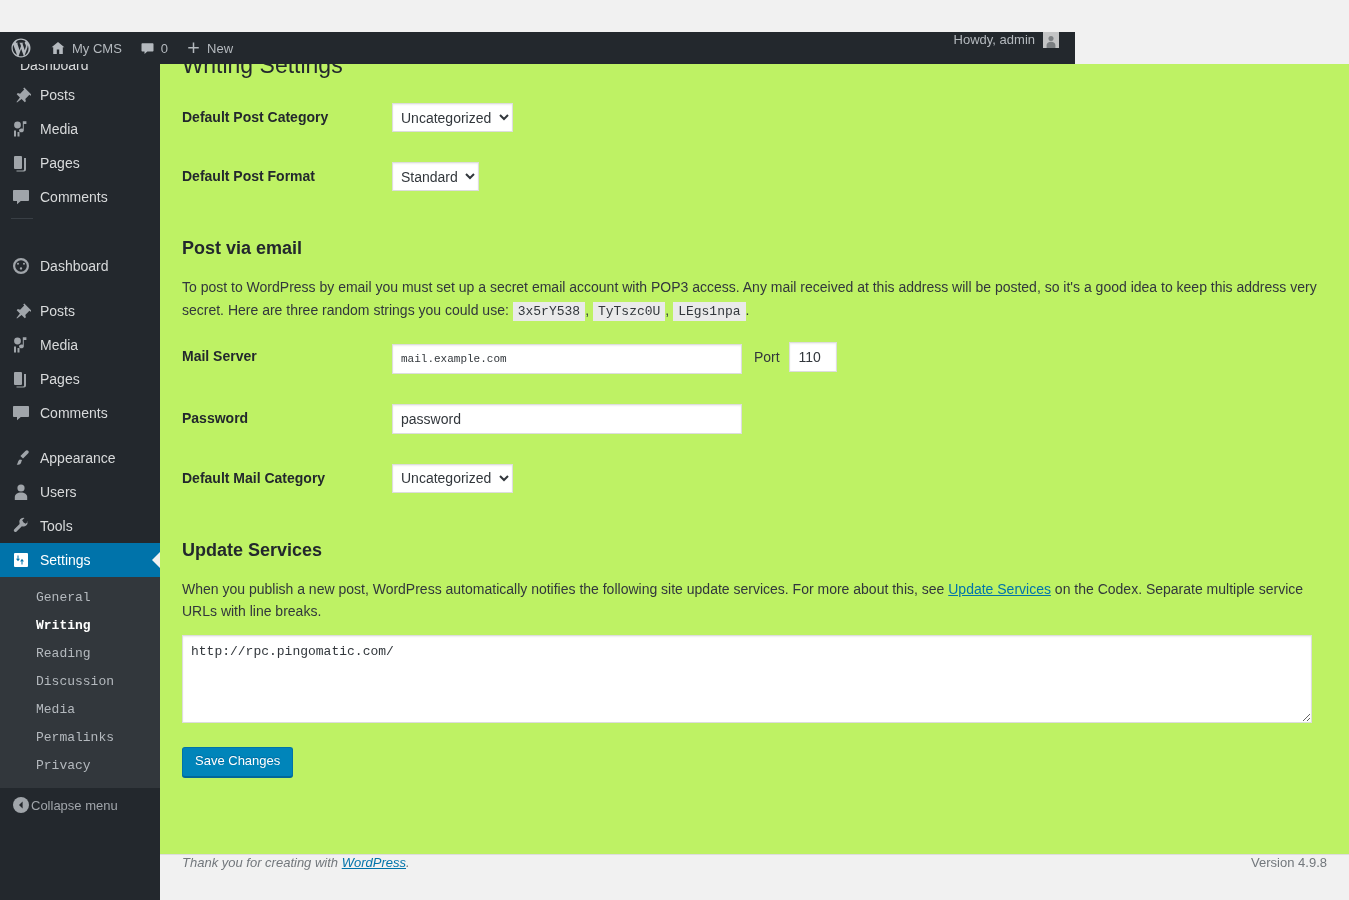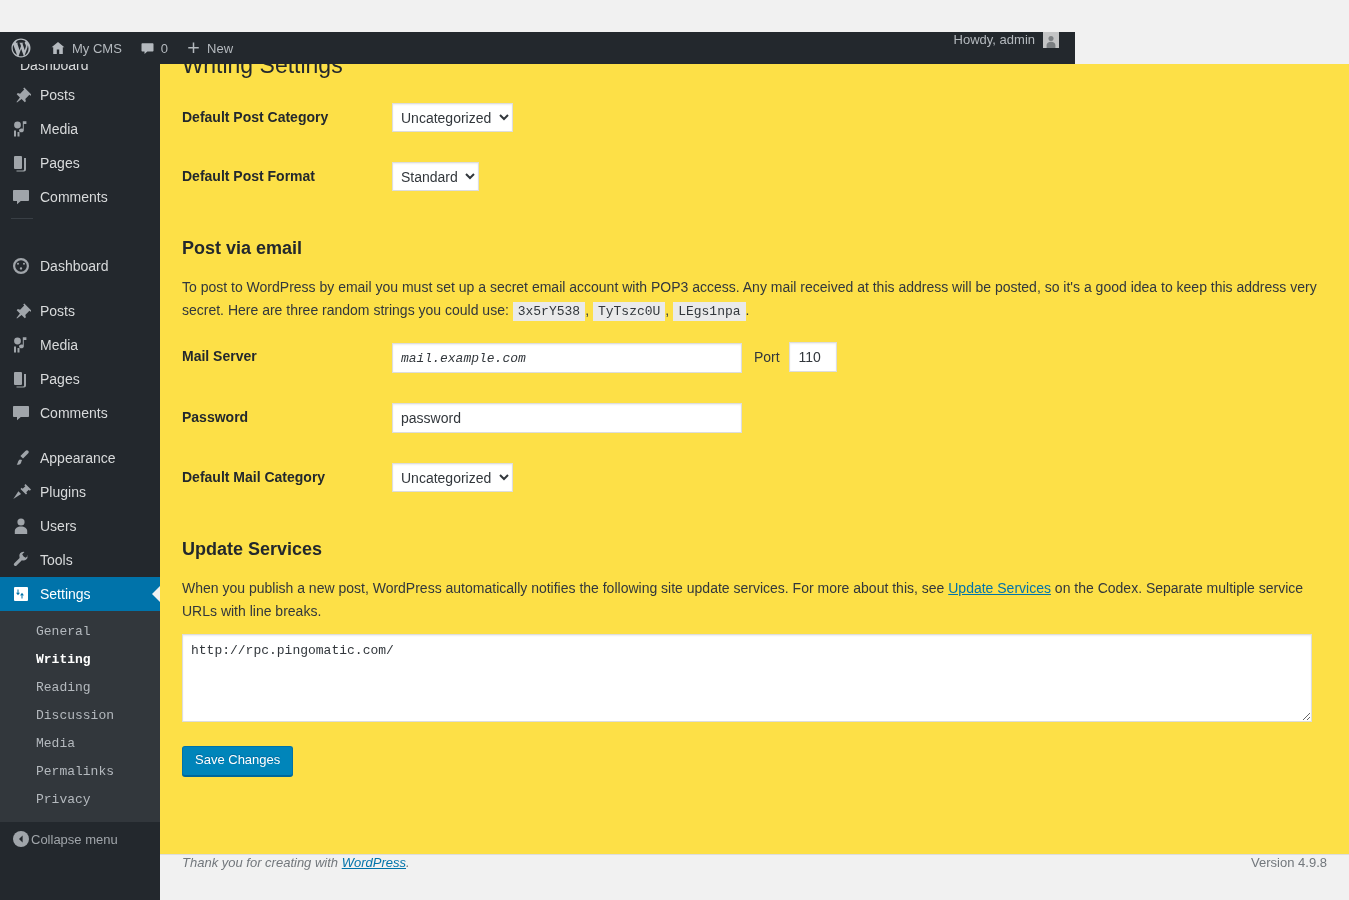--- a/index.html
+++ b/index.html
@@ -117,21 +117,21 @@
     display: flex; align-items: center; gap: 0;
     height: 34px; padding-left: 11px; color: #a0a5aa;
     font-size: 13px; cursor: pointer;
   }
   .collapse svg { width: 20px; height: 20px; fill: #a0a5aa; }
 
   
   .content {
     position: absolute; top: 64px; left: 160px;
     width: 1189px; height: 810px;
-    background: #fde047;
+    background: #bef264;
     overflow: hidden;
   }
   .content-inner {
     padding: 0 22px 0 22px;
     position: relative;
     
     margin-top: -22px;
   }
   h1.page-title {
     font-size: 23px; font-weight: 400; color: #23282d;
@@ -163,22 +163,21 @@
   }
   input.wp-text {
     font-family: "Liberation Sans", sans-serif;
     font-size: 14px; color: #32373c; background: #fff;
     border: 1px solid #ddd; border-radius: 0;
     padding: 4px 8px; height: 30px;
     box-shadow: inset 0 1px 2px rgba(0,0,0,.07);
   }
   input.mono {
     font-family: "Liberation Mono", "DejaVu Sans Mono", monospace;
-    font-size: 13px;
-    font-style: italic;
+    font-size: 11px;
   }
   .regular-text { width: 350px; }
   .small-text { width: 48px; padding: 4px 6px; }
   .port-label { font-size: 14px; color: #32373c; margin: 0 6px 0 8px; }
 
   h2.section-title {
     font-size: 18px; font-weight: 600; color: #23282d;
     margin: 22px 0 0 0; padding: 9px 0 4px 0; line-height: 1.3;
   }
   p.desc {
@@ -376,28 +375,20 @@
 
     <div style="height:11px;"></div>
 
     <div class="menu-item">
       <span class="mi-icon">
         <svg viewBox="0 0 20 20">
             <path d="M17.2 2.8c-.9-.9-2-.6-2.8.2l-5 5 2.6 2.6 5-5c.8-.8 1.1-1.9.2-2.8zM8.8 11.4l-.9.9c-.6.6-.8 1.2-1 1.9-.2.8-.4 1.4-1.2 2.2 1.2.5 2.6.4 3.6-.5.7-.7 1-1.5 1.1-2.2.1-.6.3-1.1.8-1.6l-2.4-.7z"></path>
           </svg>
       </span>
       <span>Appearance</span>
-    </div>
-    <div class="menu-item">
-      <span class="mi-icon">
-        <svg viewBox="0 0 20 20">
-            <path d="M14.5 2l-1.2 1.2 1 1-2.6 2.6-1-1-1.2 1.2 5.5 5.5 1.2-1.2-1-1L17.8 7.7l1 1L20 7.5 14.5 2zM7.4 9.2L2.3 17l7.8-5.1-2.7-2.7z"></path>
-          </svg>
-      </span>
-      <span>Plugins</span>
     </div>
     <div class="menu-item">
       <span class="mi-icon">
         <svg viewBox="0 0 20 20">
             <circle cx="10" cy="6" r="3.6"></circle>
             <path d="M10 10.6c-3.5 0-6.2 2-6.2 4.4V18h12.4v-3c0-2.4-2.7-4.4-6.2-4.4z"></path>
           </svg>
       </span>
       <span>Users</span>
     </div>

